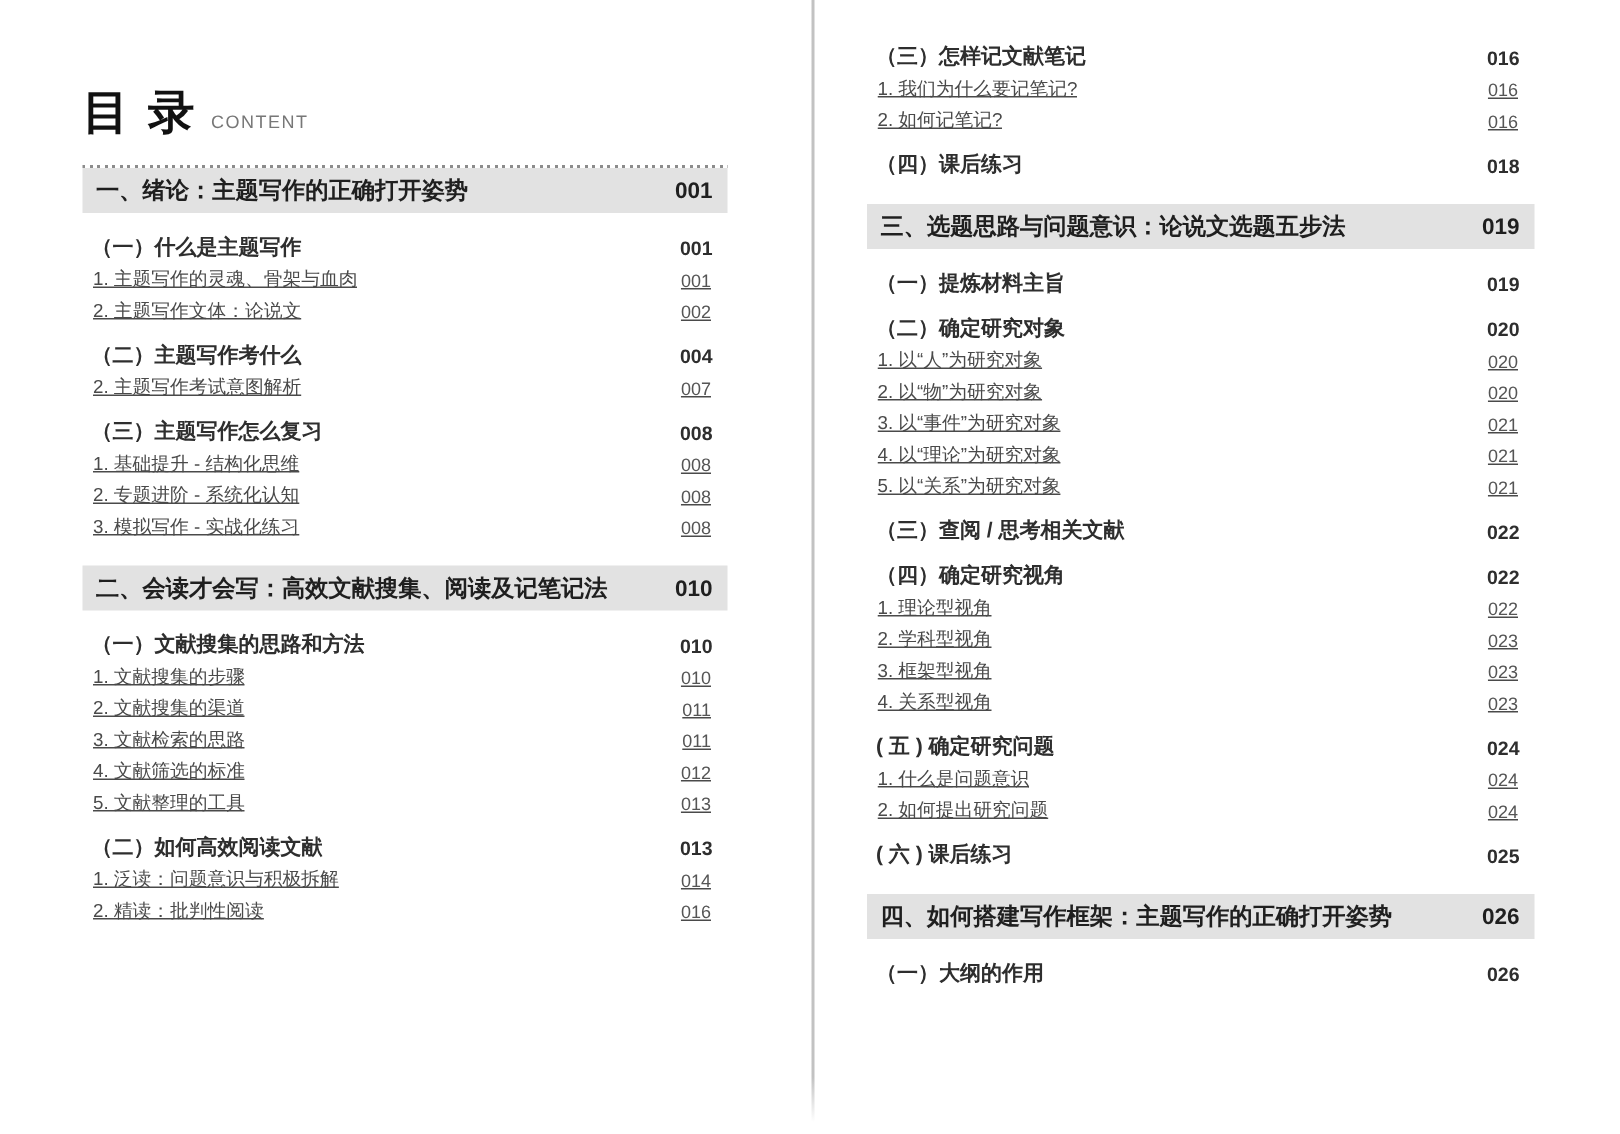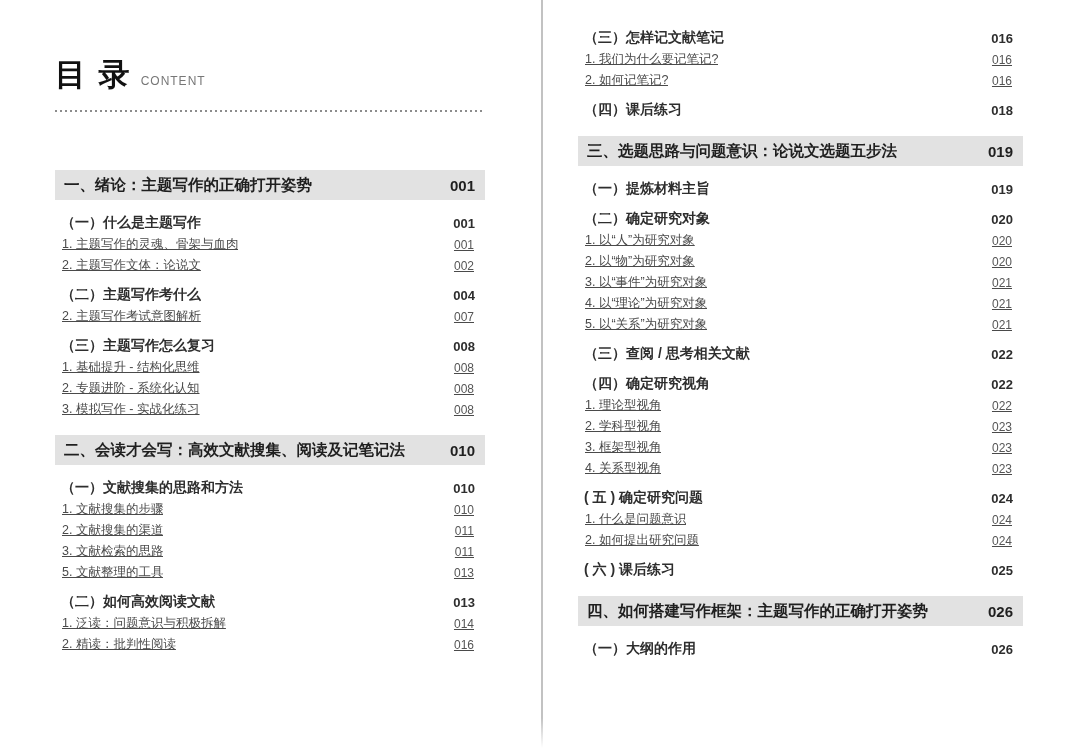--- a/index.html
+++ b/index.html
@@ -39,21 +39,21 @@
     background:repeating-linear-gradient(90deg,var(--dotted) 0 2px,transparent 2px 5px);
     margin-bottom:0;
   }
   .row{display:flex;justify-content:space-between;align-items:center;}
   .section{
     background:var(--heading-bg);color:var(--heading-text);
     height:30px;margin-top:15px;padding:0 10px 0 9px;
     font-size:15.5px;font-weight:bold;
   }
   .toc-header + .entries .section:first-child, .entries > .section:first-child{margin-top:0;}
-  .col-left .entries > .section:first-child{margin-top:58px;}
+  .col-left .entries > .section:first-child{}
   .section .page{font-size:15px;font-weight:bold;color:var(--heading-text);}
   .l2{
     height:22px;margin-top:8px;padding:0 10px 0 6px;
     font-size:14px;font-weight:bold;color:var(--l2-text);
   }
   .l2:first-child{margin-top:0;}
   .section + .l2{margin-top:12px;}
   .l2 .page{font-size:13px;font-weight:bold;color:var(--l2-text);}
   .l3{
     height:21px;padding:0 11px 0 7px;
@@ -131,20 +131,24 @@
       </div>
       <div class="row l3">
         <span class="label">2. 文献搜集的渠道</span>
         <span class="page">011</span>
       </div>
       <div class="row l3">
         <span class="label">3. 文献检索的思路</span>
         <span class="page">011</span>
       </div>
       <div class="row l3">
+        <span class="label">4. 文献筛选的标准</span>
+        <span class="page">012</span>
+      </div>
+      <div class="row l3">
         <span class="label">5. 文献整理的工具</span>
         <span class="page">013</span>
       </div>
       <div class="row l2">
         <span class="label">（二）如何高效阅读文献</span>
         <span class="page">013</span>
       </div>
       <div class="row l3">
         <span class="label">1. 泛读：问题意识与积极拆解</span>
         <span class="page">014</span>

